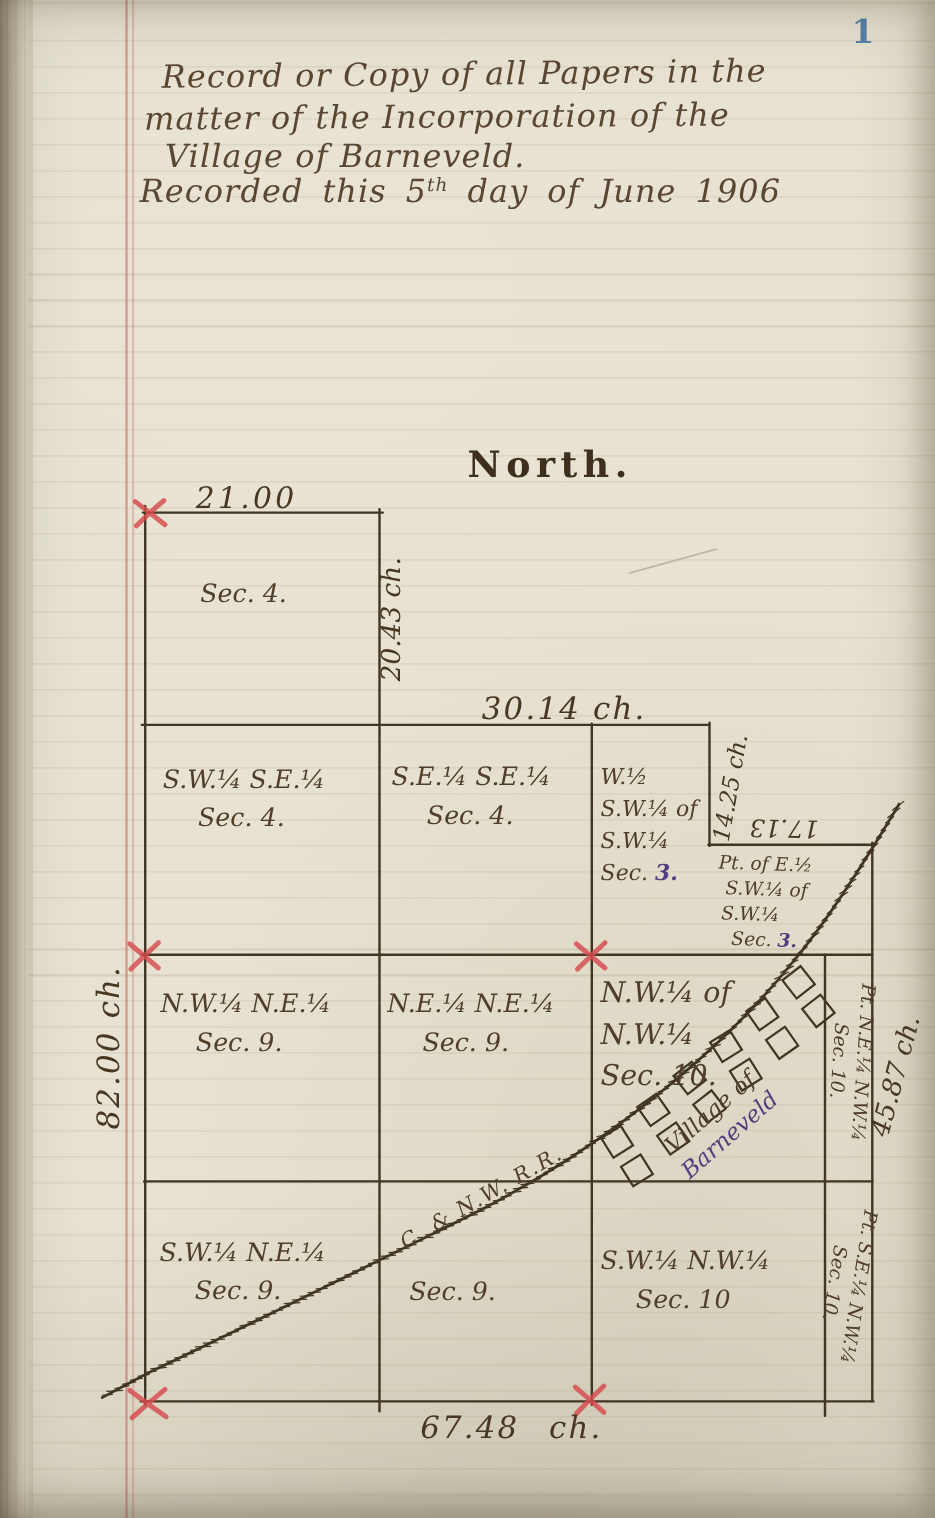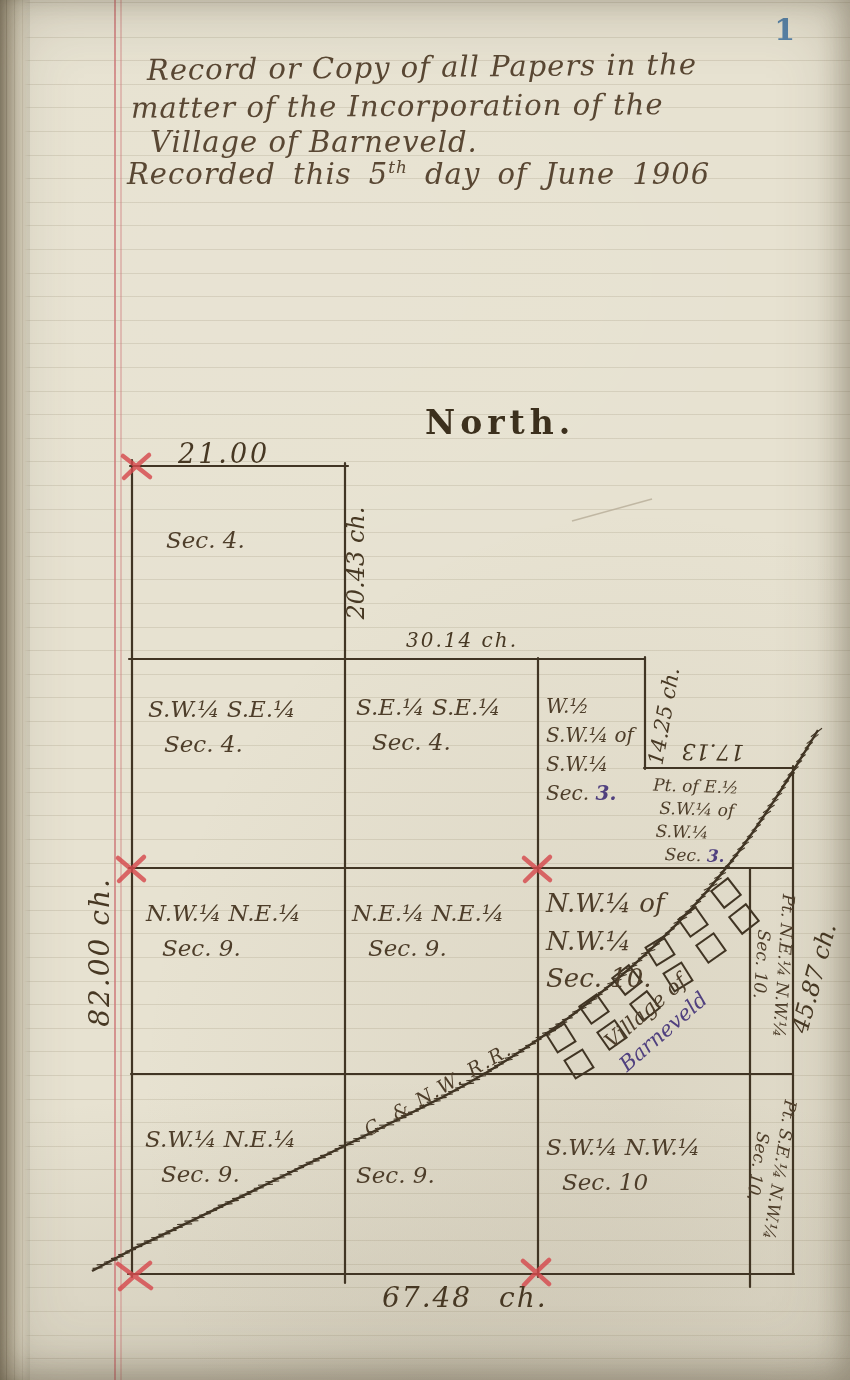--- a/index.html
+++ b/index.html
@@ -24,21 +24,21 @@
   #binding .streak{position:absolute;top:0;height:100%;width:1px;background:rgba(90,80,60,0.25);}
   #vignette{position:absolute;inset:0;pointer-events:none;
     box-shadow:inset 0 0 70px rgba(85,75,55,0.30), inset -8px 0 25px rgba(85,75,55,0.18), inset 0 -14px 30px rgba(85,75,55,0.22);}
   
   .margin-line{position:absolute;top:0;height:1380px;width:1.6px;}
   
   .hw{position:absolute;font-style:italic;white-space:nowrap;}
   .hdr{font-size:29px;letter-spacing:1px;color:#594733;}
   .cell{position:absolute;font-style:italic;font-size:23px;line-height:1.5;color:#4e3e2a;}
   .cell .cl{white-space:nowrap;}
-  .cell .ind{margin-left:16px;}
+  .cell .ind{margin-left:32px;}
   .mlabel{position:absolute;font-style:italic;white-space:nowrap;color:#473823;}
   .purple{color:#50407f;font-weight:bold;}
   .crossed{text-decoration:line-through;}
   sup.uth{font-size:0.58em;vertical-align:super;}
   #north{position:absolute;font-weight:bold;font-size:33px;letter-spacing:5px;color:#3c301d;}
   #pagenum{position:absolute;right:55px;top:12px;font-size:30px;font-weight:bold;color:#5581a8;}
 </style>
 </head>
 <body>
 
@@ -239,21 +239,21 @@
         </g>
       <g>
           <path d="M523,1261 Q536,1272 549,1284"></path>
           <path d="M524,1285 Q536,1272 549,1260"></path>
         </g>
     </g>
   </svg>
 
   <div class="mlabel" style="left:178px;top:438px;font-size:27px;letter-spacing:3px">21.00</div>
   <div class="mlabel" style="left:356px;top:563px;font-size:24px;transform:translate(-50%,-50%) rotate(-90deg)">20.43 ch.</div>
-  <div class="mlabel" style="left:406px;top:628px;font-size:20px;letter-spacing:2px">30.14 ch.</div>
+  <div class="mlabel" style="left:438px;top:628px;font-size:28px;letter-spacing:2px">30.14 ch.</div>
   <div class="mlabel" style="left:664px;top:716px;font-size:21px;transform:translate(-50%,-50%) rotate(-80deg)">14.25 ch.</div>
   <div class="mlabel" style="left:713px;top:752px;font-size:22px;transform:translate(-50%,-50%) rotate(181deg)">17.13</div>
   <div class="mlabel" style="left:99px;top:952px;font-size:28px;letter-spacing:2px;transform:translate(-50%,-50%) rotate(-90deg)">82.00 ch.</div>
   <div class="mlabel" style="left:814px;top:978px;font-size:24px;transform:translate(-50%,-50%) rotate(-75deg)">45.87 ch.</div>
   <div class="mlabel" style="left:382px;top:1281px;font-size:28px;word-spacing:16px;letter-spacing:2px">67.48 ch.</div>
 
   <div class="cell" style="left:150px;top:523px">
     <div class="cl ind">Sec. 4.</div>
   </div>
   <div class="cell" style="left:148px;top:692px">

